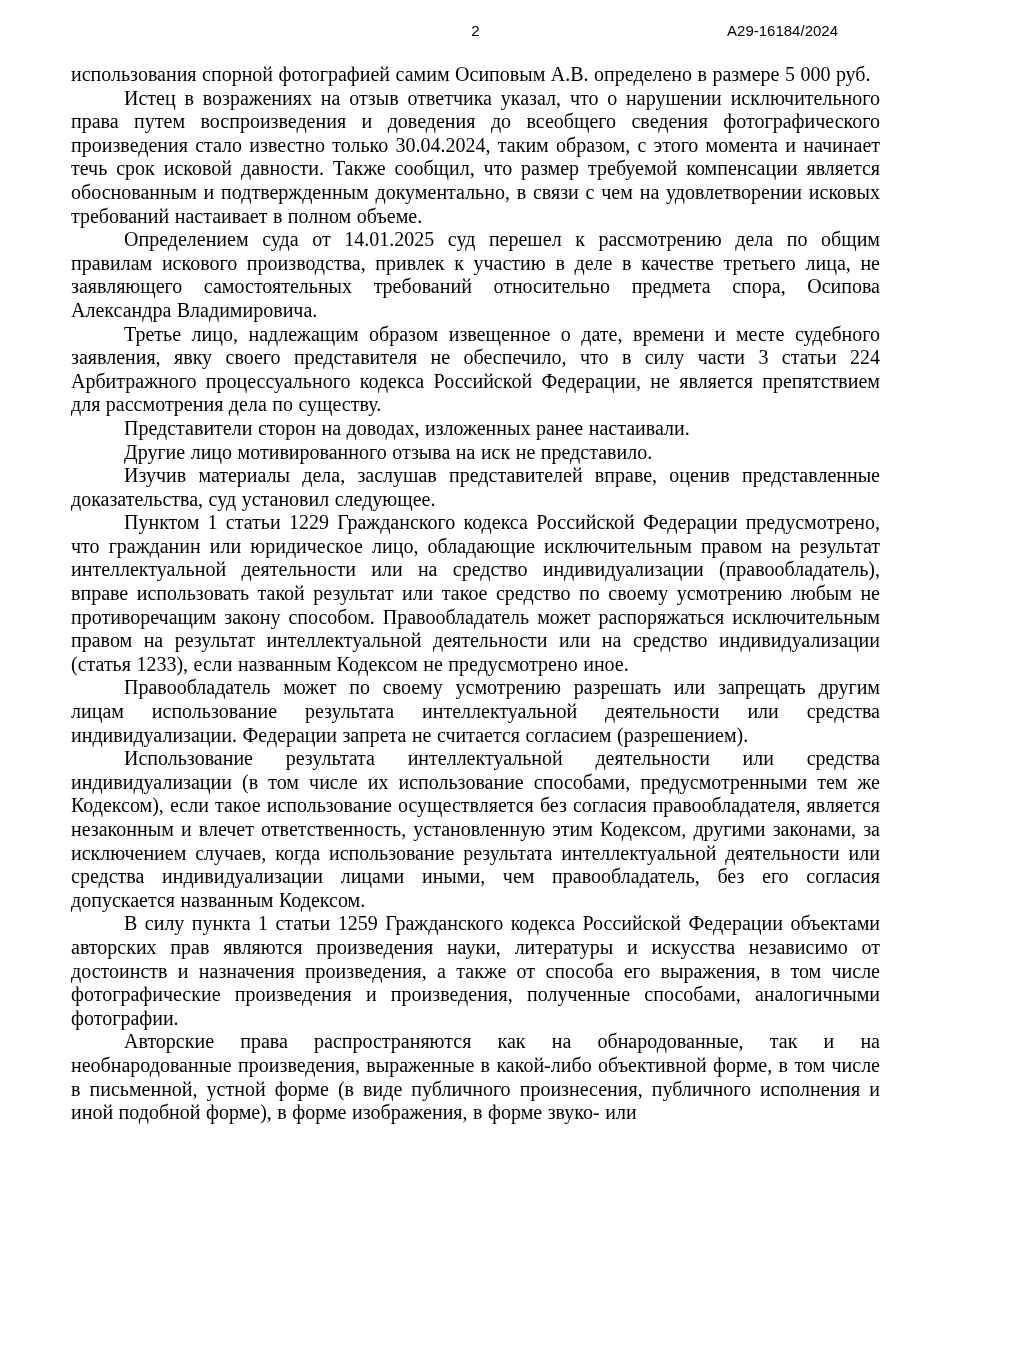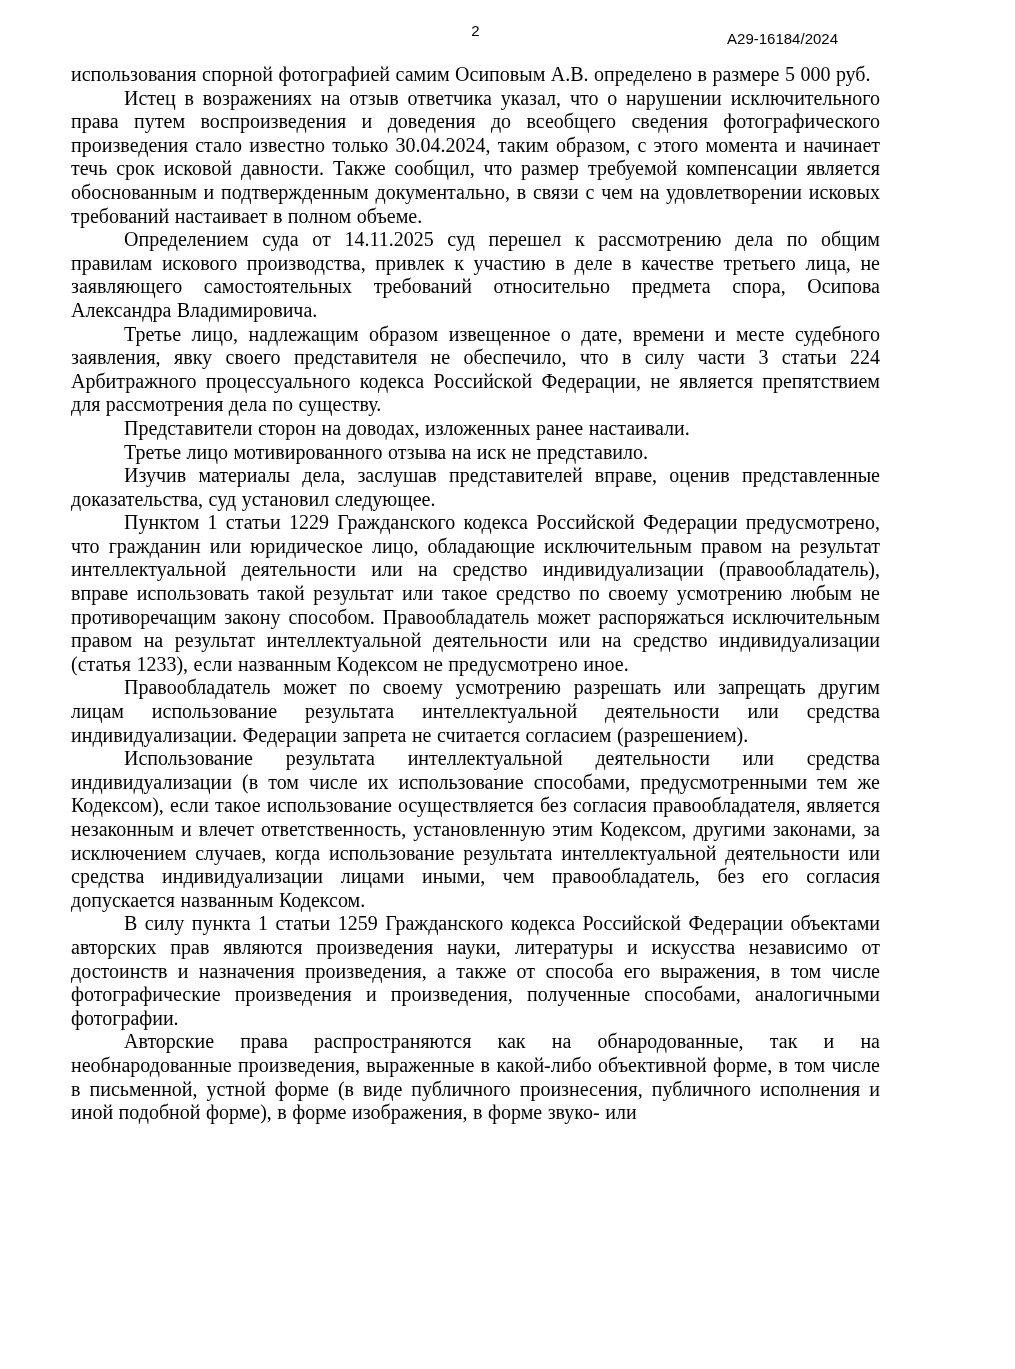--- a/index.html
+++ b/index.html
@@ -25,21 +25,21 @@
     font-size: 15px;
     line-height: 18px;
     color: #000000;
   }
   .page-number {
     display: block;
     text-align: center;
   }
   .case-number {
     position: absolute;
-    top: 8px;
+    top: 0;
     right: 42px;
     white-space: nowrap;
   }
   .document-body {
     margin: 23px 135px 8px 71px; 
   }
   .document-body p {
     margin: 0;
     font-size: 20px;
     line-height: 23.6px;
@@ -57,24 +57,24 @@
 <div class="page">
 
   <div class="page-header">
     <span class="page-number">2</span>
     <span class="case-number">А29-16184/2024</span>
   </div>
 
   <div class="document-body">
     <p class="continuation">использования спорной фотографией самим Осиповым А.В. определено в размере 5 000 руб.</p>
     <p>Истец в возражениях на отзыв ответчика указал, что о нарушении исключительного права путем воспроизведения и доведения до всеобщего сведения фотографического произведения стало известно только 30.04.2024, таким образом, с этого момента и начинает течь срок исковой давности. Также сообщил, что размер требуемой компенсации является обоснованным и подтвержденным документально, в связи с чем на удовлетворении исковых требований настаивает в полном объеме.</p>
-    <p>Определением суда от 14.11.2025 суд перешел к рассмотрению дела по общим правилам искового производства, привлек к участию в деле в качестве третьего лица, не заявляющего самостоятельных требований относительно предмета спора, Осипова Александра Владимировича.</p>
+    <p>Определением суда от 14.01.2025 суд перешел к рассмотрению дела по общим правилам искового производства, привлек к участию в деле в качестве третьего лица, не заявляющего самостоятельных требований относительно предмета спора, Осипова Александра Владимировича.</p>
     <p>Третье лицо, надлежащим образом извещенное о дате, времени и месте судебного заявления, явку своего представителя не обеспечило, что в силу части 3 статьи 224 Арбитражного процессуального кодекса Российской Федерации, не является препятствием для рассмотрения дела по существу.</p>
     <p>Представители сторон на доводах, изложенных ранее настаивали.</p>
-    <p>Третье лицо мотивированного отзыва на иск не представило.</p>
+    <p>Другие лицо мотивированного отзыва на иск не представило.</p>
     <p>Изучив материалы дела, заслушав представителей вправе, оценив представленные доказательства, суд установил следующее.</p>
     <p>Пунктом 1 статьи 1229 Гражданского кодекса Российской Федерации предусмотрено, что гражданин или юридическое лицо, обладающие исключительным правом на результат интеллектуальной деятельности или на средство индивидуализации (правообладатель), вправе использовать такой результат или такое средство по своему усмотрению любым не противоречащим закону способом. Правообладатель может распоряжаться исключительным правом на результат интеллектуальной деятельности или на средство индивидуализации (статья 1233), если названным Кодексом не предусмотрено иное.</p>
     <p>Правообладатель может по своему усмотрению разрешать или запрещать другим лицам использование результата интеллектуальной деятельности или средства индивидуализации. Федерации запрета не считается согласием (разрешением).</p>
     <p>Использование результата интеллектуальной деятельности или средства индивидуализации (в том числе их использование способами, предусмотренными тем же Кодексом), если такое использование осуществляется без согласия правообладателя, является незаконным и влечет ответственность, установленную этим Кодексом, другими законами, за исключением случаев, когда использование результата интеллектуальной деятельности или средства индивидуализации лицами иными, чем правообладатель, без его согласия допускается названным Кодексом.</p>
     <p>В силу пункта 1 статьи 1259 Гражданского кодекса Российской Федерации объектами авторских прав являются произведения науки, литературы и искусства независимо от достоинств и назначения произведения, а также от способа его выражения, в том числе фотографические произведения и произведения, полученные способами, аналогичными фотографии.</p>
     <p>Авторские права распространяются как на обнародованные, так и на необнародованные произведения, выраженные в какой-либо объективной форме, в том числе в письменной, устной форме (в виде публичного произнесения, публичного исполнения и иной подобной форме), в форме изображения, в форме звуко- или</p>
   </div>
 
 </div>
 

